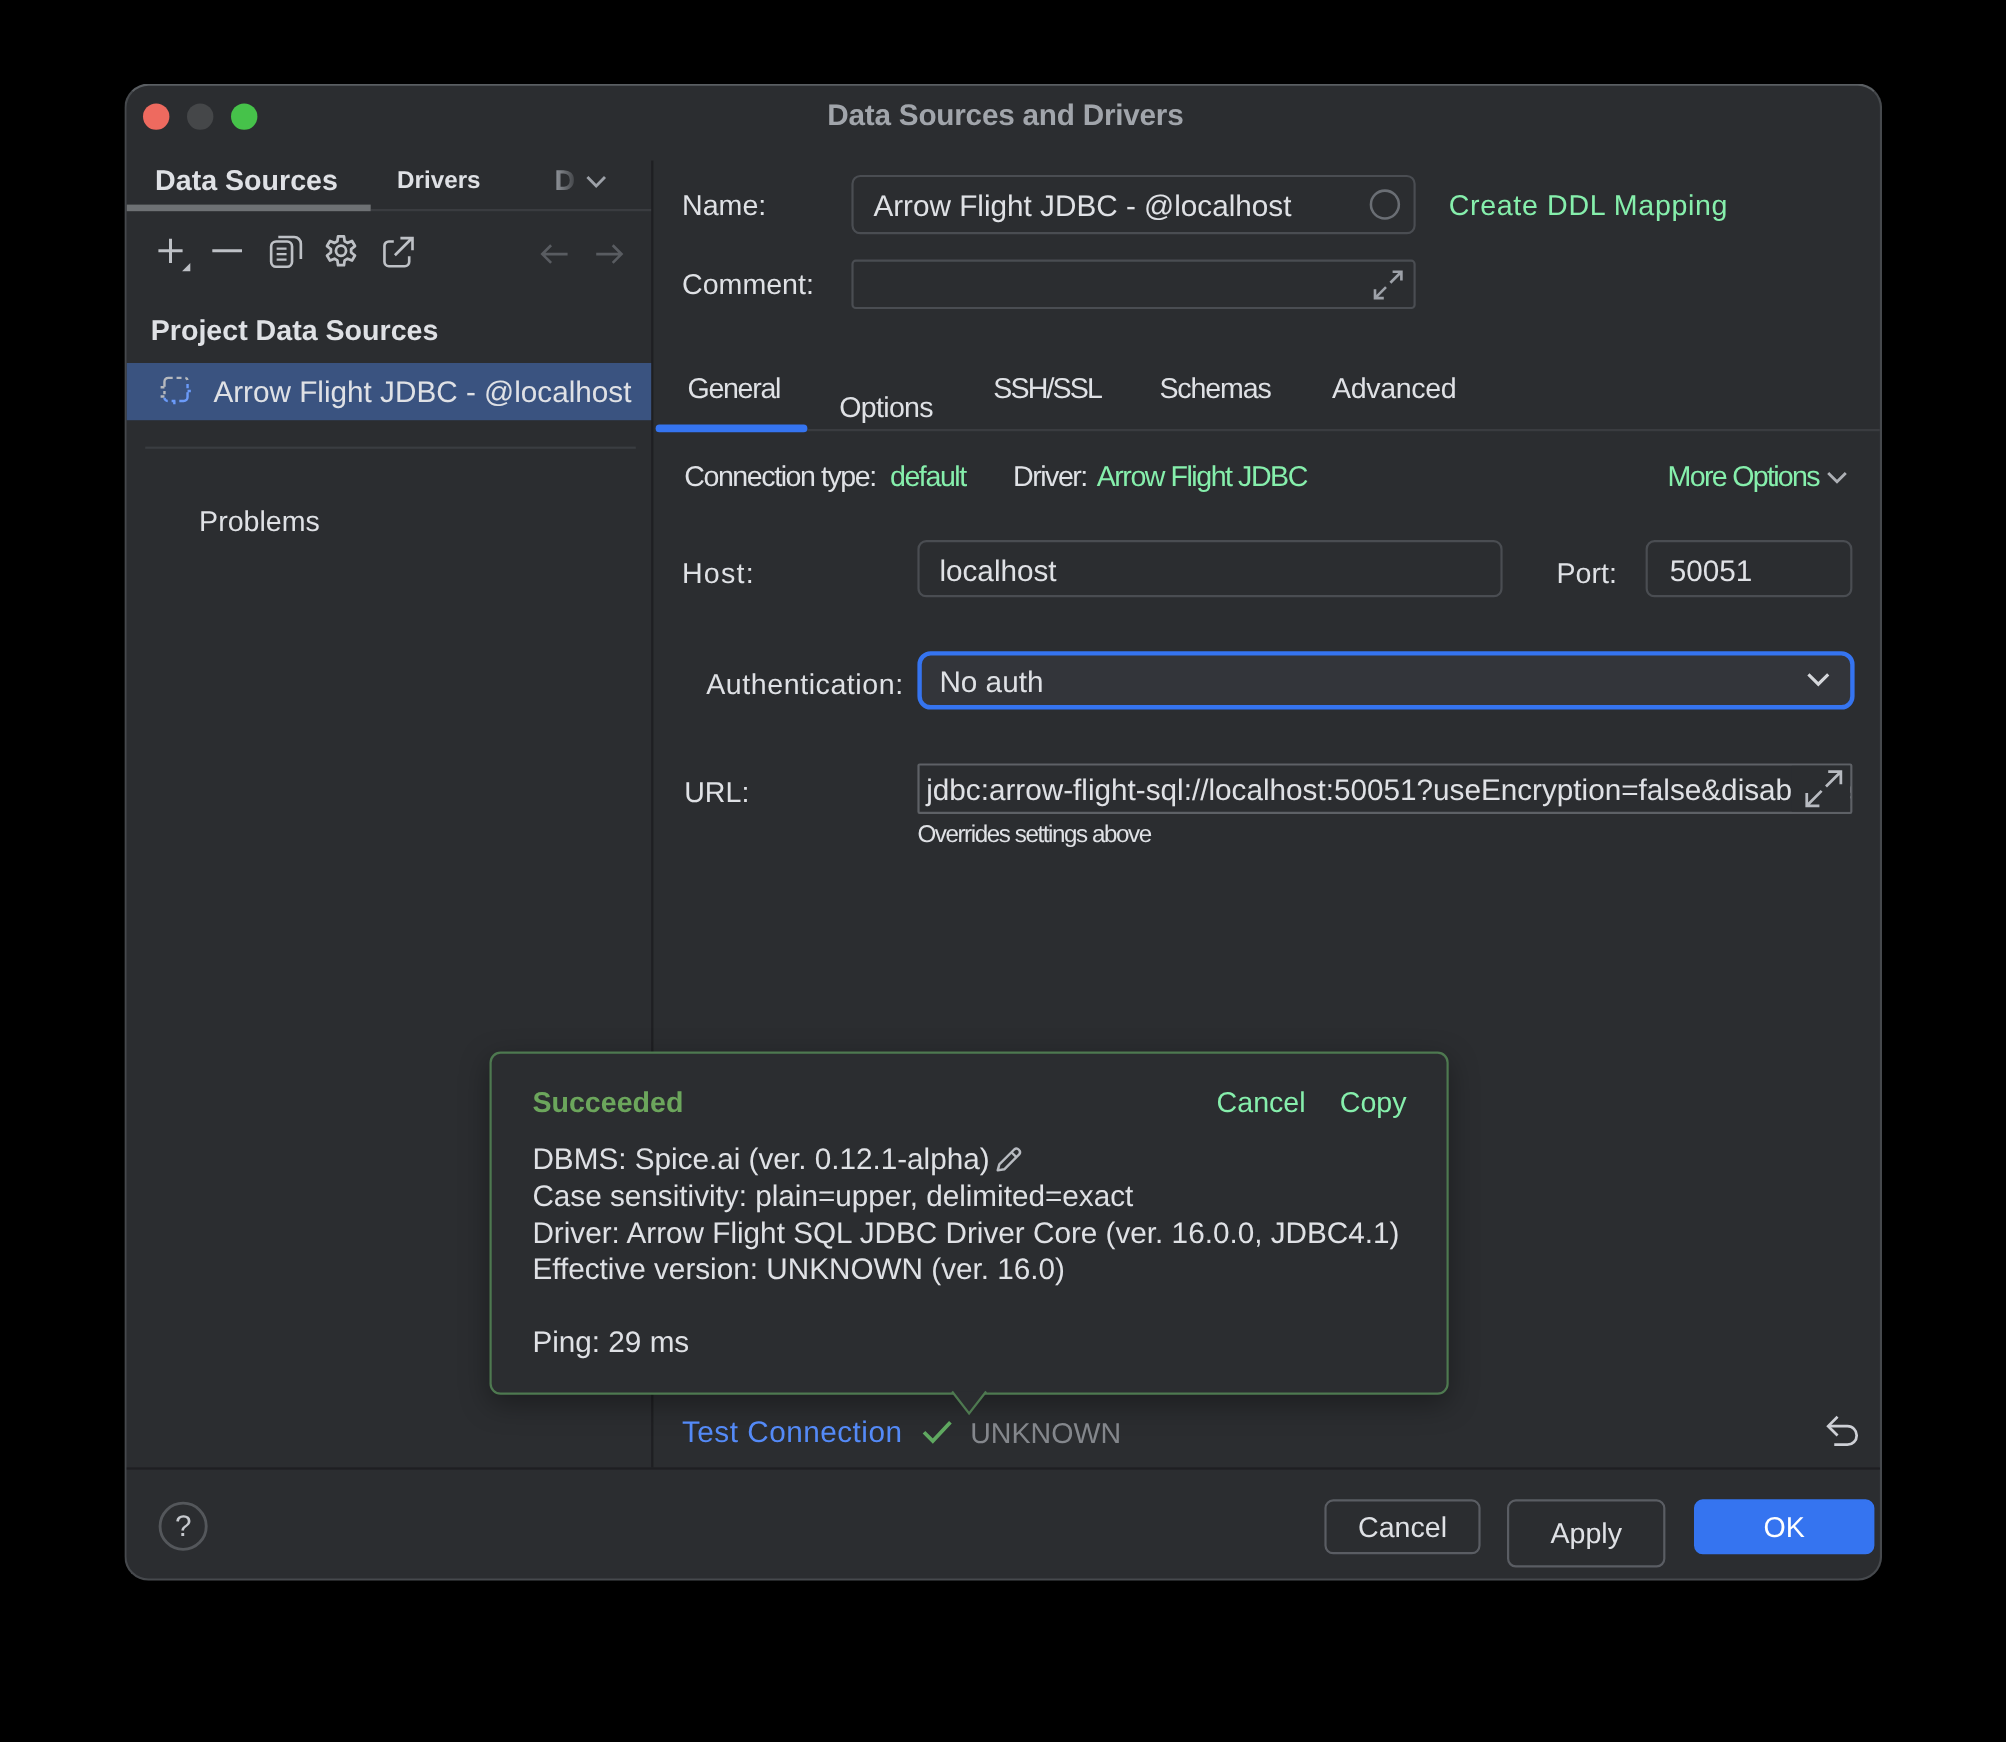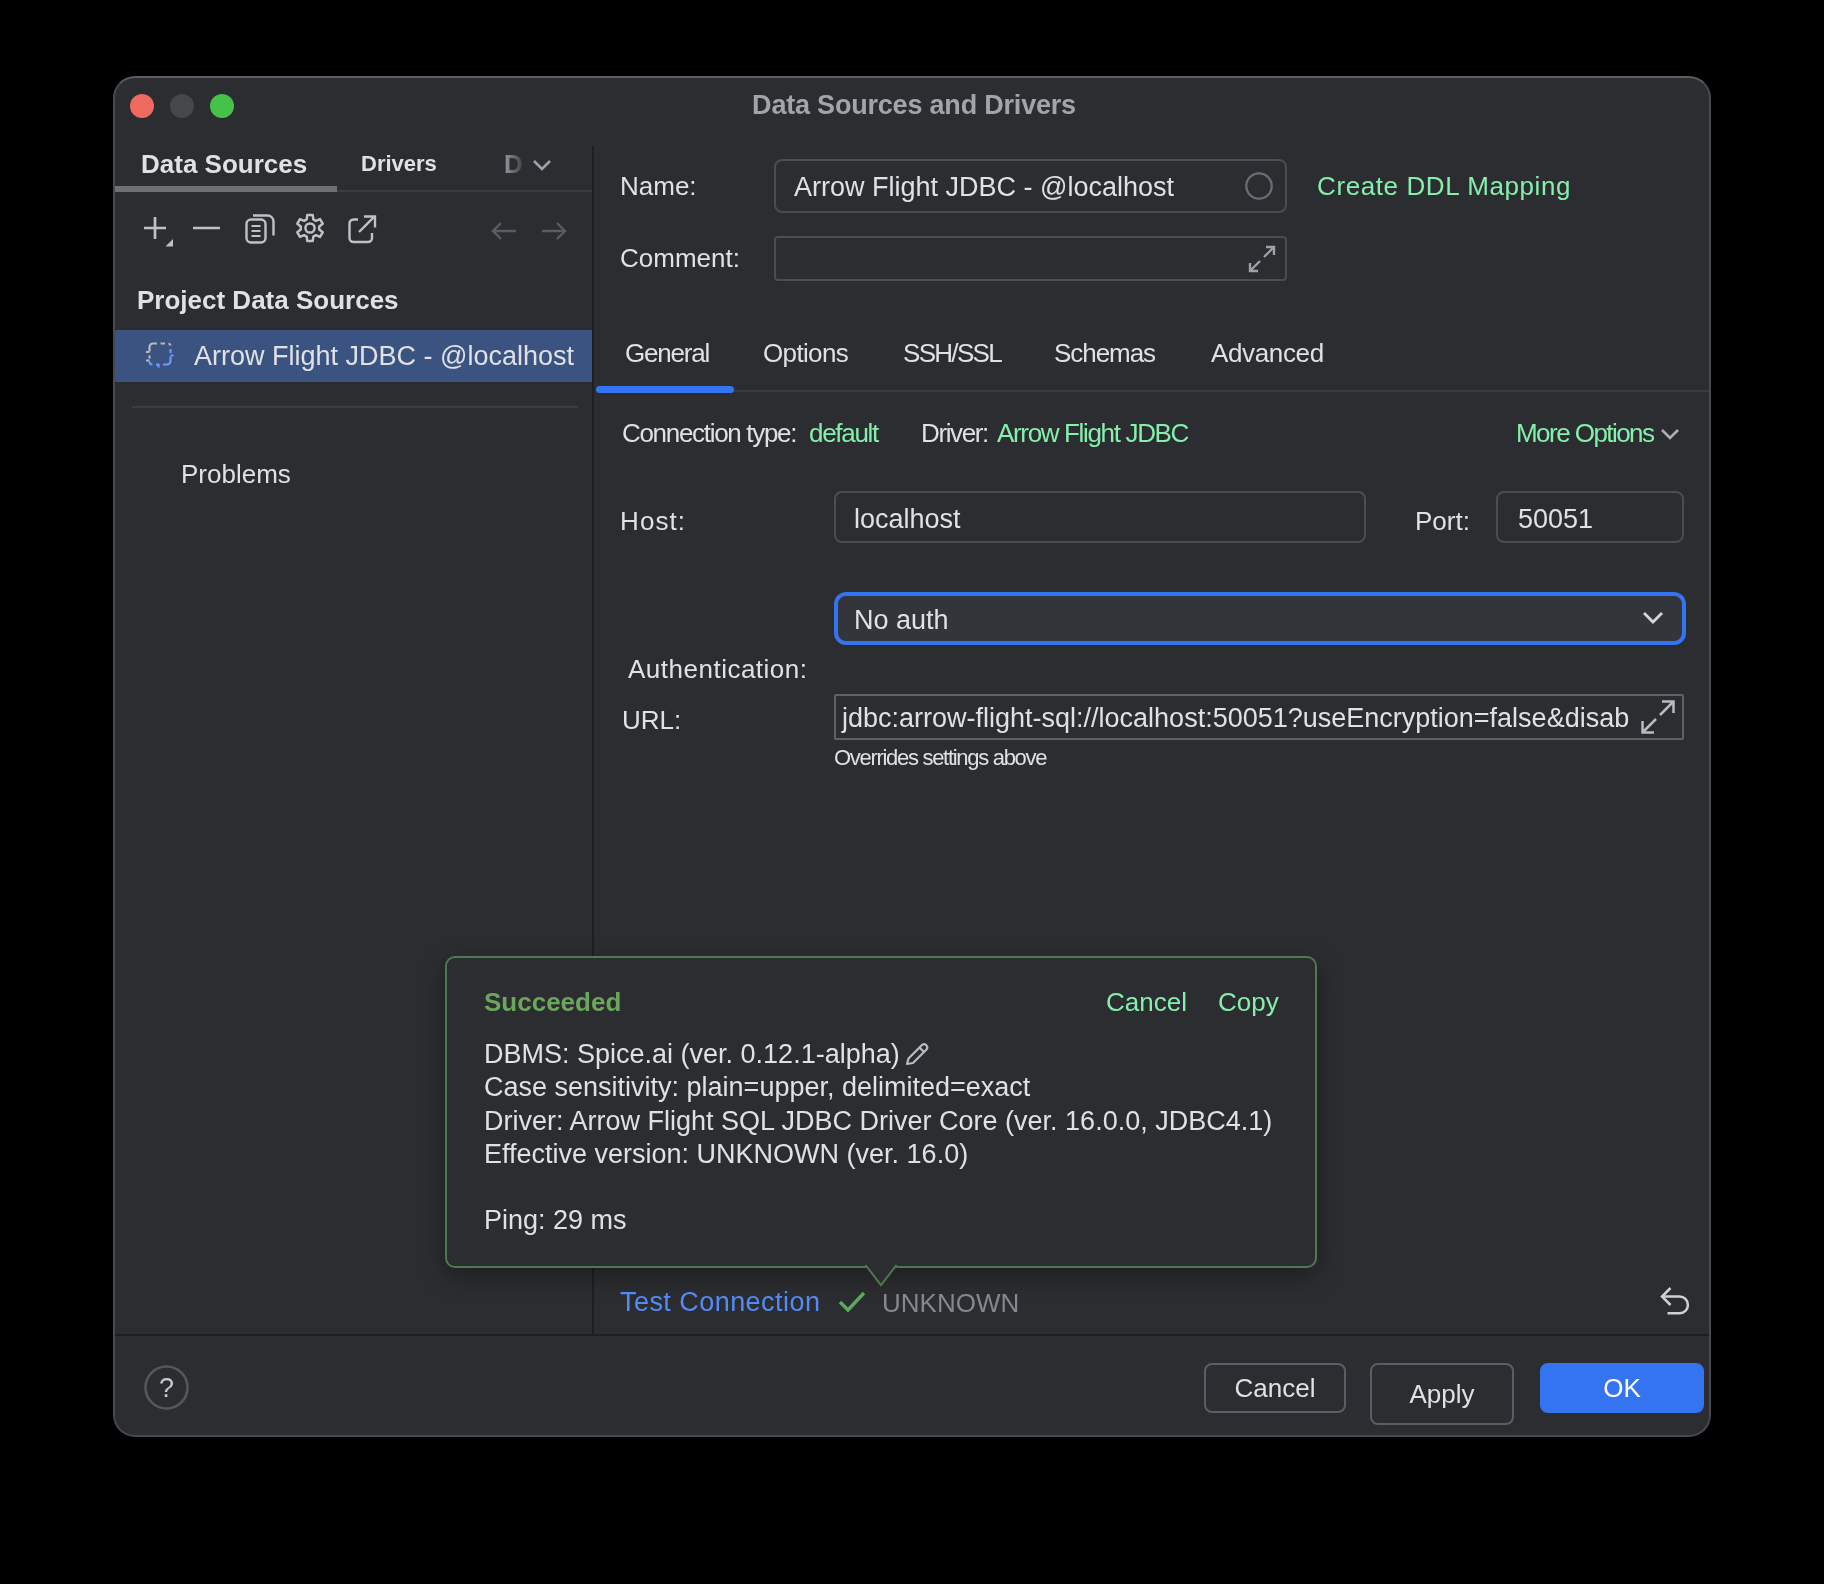--- a/index.html
+++ b/index.html
@@ -100,21 +100,21 @@
   <div class="lbl" style="left:505px;top:164px;">Comment:</div>
   <div class="field" style="left:659px;top:158px;width:513px;height:45px;border-radius:4px;"></div>
   <svg style="left:1133px;top:167px;" width="28" height="28" viewBox="0 0 28 28">
     <g stroke="#9DA1A8" stroke-width="2.4" fill="none">
       <path d="M16 12 L26 2 M18 2 H26 V10"></path>
       <path d="M12 16 L2 26 M2 18 V26 H10"></path>
     </g>
   </svg>
 
   <div class="lbl" style="left:510px;top:259px;letter-spacing:-1.2px;">General</div>
-  <div class="lbl" style="left:648px;top:259px;letter-spacing:-0.65px;text-align:center;">Options</div>
+  <div class="lbl" style="left:648px;top:276px;letter-spacing:-0.65px;text-align:center;">Options</div>
   <div class="lbl" style="left:788px;top:259px;letter-spacing:-1.7px;">SSH/SSL</div>
   <div class="lbl" style="left:939px;top:259px;letter-spacing:-1.05px;">Schemas</div>
   <div class="lbl" style="left:1096px;top:259px;letter-spacing:-0.35px;">Advanced</div>
   <div class="abs" style="left:619px;top:312px;width:979px;height:2px;background:#3A3C40;"></div>
   <div class="abs" style="left:481px;top:308px;width:138px;height:7px;border-radius:3.5px;background:#3574F0;"></div>
 
   <div class="lbl" style="left:507px;top:339px;letter-spacing:-1.31px;">Connection type:</div>
   <div class="lbl blue" style="left:694px;top:339px;letter-spacing:-1.29px;">default</div>
   <div class="lbl" style="left:806px;top:339px;letter-spacing:-1.37px;">Driver:</div>
   <div class="lbl blue" style="left:882px;top:339px;letter-spacing:-1.34px;">Arrow Flight JDBC</div>
@@ -123,21 +123,21 @@
     <polyline points="5,4 13,12 21,4" fill="none" stroke="#ACAFB4" stroke-width="2.6"></polyline>
   </svg>
 
   <div class="lbl" style="left:505px;top:427px;letter-spacing:1.1px;">Host:</div>
   <div class="field" style="left:719px;top:413px;width:532px;height:52px;"></div>
   <div class="lbl f27" style="left:739px;top:425px;">localhost</div>
   <div class="lbl" style="left:1300px;top:427px;">Port:</div>
   <div class="field" style="left:1381px;top:413px;width:188px;height:52px;"></div>
   <div class="lbl f27" style="left:1403px;top:425px;">50051</div>
 
-  <div class="lbl" style="left:513px;top:528px;letter-spacing:0.5px;margin-top:47px;">Authentication:</div>
+  <div class="lbl" style="left:527px;top:528px;letter-spacing:0.5px;">Authentication:</div>
   <div class="field" style="left:719px;top:514px;width:852px;height:53px;border:4px solid #3574F0;border-radius:12px;background:#33353A;"></div>
   <div class="lbl f27" style="left:739px;top:526px;">No auth</div>
   <svg style="left:1524px;top:531px;" width="28" height="18" viewBox="0 0 28 18">
     <polyline points="5,4 14,13 23,4" fill="none" stroke="#D5D7DB" stroke-width="2.8"></polyline>
   </svg>
 
   <div class="lbl" style="left:507px;top:626px;">URL:</div>
   <div class="abs" style="left:719px;top:616px;width:850px;height:46px;border:2px solid #5E6166;border-radius:2px;background:#2B2D30;overflow:hidden;">
     <div class="lbl f27" style="left:6px;top:6px;">jdbc:arrow-flight-sql://localhost:50051?useEncryption=false&amp;disableCertificateVerification=true</div>
     <div class="abs" style="left:793px;top:0;width:53px;height:42px;background:#2B2D30;"></div>

